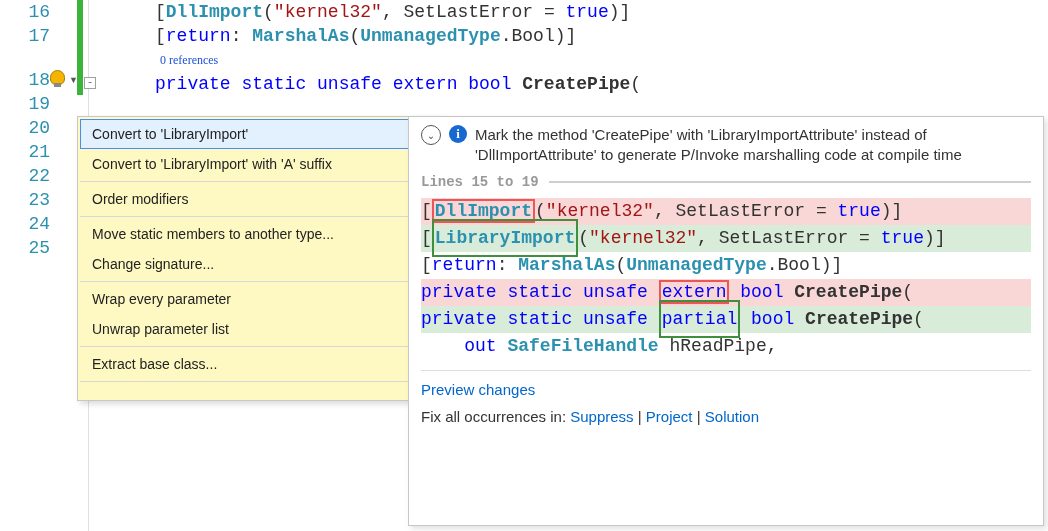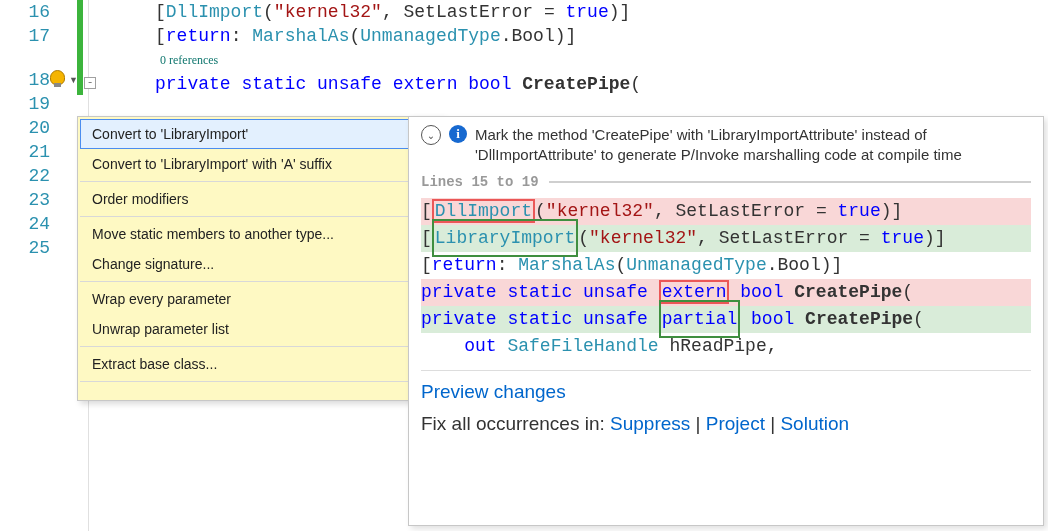--- a/index.html
+++ b/index.html
@@ -25,23 +25,23 @@
     background:#fff; width:1048px; height:531px; overflow:hidden; position:relative;
     font-size:13px; color:#333;
   }
   .gutter { position:absolute; left:12px; top:0; width:42px; text-align:right; }
   .ln { font-family: var(--consolas); font-size:18px; color:#2b91af; padding-right:4px; line-height:24px;}
   .bulb-col { position:absolute; left:50px; top:68px; width:30px; height:24px; display:flex; align-items:center;}
   .code { position:absolute; left:95px; top:0; right:0; font-family:var(--consolas); font-size:18px; line-height:24px; }
   .greenbar { position:absolute; left:77px; top:0; width:6px; height:95px; background:#3cb43c;}
   .track { position:absolute; left:88px; top:0; width:1px; background:#e0e0e0; height:531px;}
   .fold { position:absolute; left:84px; top:77px; font-family:monospace; font-size:12px; color:#808080; border:1px solid #a0a0a0; width:10px; height:10px; text-align:center; line-height:8px; background:#fff;}
-  .refs { font-size:12px; color:#0f766e; font-family:"Segoe UI"; }
+  .refs { font-size:12px; color:#1d4ed8; font-family:"Segoe UI"; }
   .kw { color:var(--kw-blue); }
-  .tp { color:var(--type-teal); }
+  .tp { color:var(--type-teal);font-weight:bold; }
   .str{ color:var(--string-red); }
   .bold{ font-weight:bold; }
 
   
   .menu {
     position:absolute; left:45px; top:116px; width:360px;
     background:#fef9c3; border:1px solid var(--menu-border);
     box-shadow:3px 3px 6px rgba(0,0,0,0.15);
     padding:2px;
     margin-left:32px;
@@ -65,21 +65,21 @@
   .info-badge { width:18px; height:18px; border-radius:50%; background:#1769d0; color:#fff; font-weight:bold; font-size:13px; display:flex; align-items:center; justify-content:center; flex-shrink:0; font-family:"Segoe UI";}
   .lines-rule { display:flex; align-items:center; gap:10px; padding:4px 12px 8px 12px; font-family:var(--consolas); font-size:14px; font-weight:bold; color:#999;}
   .lines-rule .rule { flex:1; border-top:2px solid #cfcfcf;}
   .diff { padding:0 12px 2px 12px; font-family:var(--consolas); font-size:18px; line-height:27px;}
   .drow { white-space:pre; border-radius:0; }
   .del { background:var(--diff-del); }
   .add { background:var(--diff-add); }
   .boxr { border:2px solid var(--diff-del-hi); padding:0 1px; }
   .boxg { border:2px solid var(--diff-add-hi); padding:7px 1px; }
   .preview-sep { border-top:1px solid #ddd; margin:8px 12px 0 12px;}
-  .preview-actions { padding:10px 14px 8px 12px; font-size:19px;}
+  .preview-actions { padding:10px 14px 8px 12px; font-size:15px;}
   .preview-actions a { color:var(--link); text-decoration:none; }
 
   
   .bulb { width:16px; height:20px; position:relative; }
   .bulb .top { width:13px; height:13px; background:#f5b400; border:1px solid #b07c00; border-radius:50% 50% 40% 40%; position:absolute; left:0; top:0;}
   .bulb .base { width:7px; height:4px; background:#888; position:absolute; left:3.5px; top:13px; }
 
   
   .wm { position:absolute; right:12px; bottom:10px; color:rgba(255,255,255,0.92); font-size:22px; font-style:italic; font-weight:600; font-family:"Segoe UI","Microsoft YaHei",sans-serif; display:flex; align-items:center; gap:6px; opacity:0.9; z-index:5;}
   .wm .ico { width:20px;height:20px;border:2px dotted rgba(255,255,255,0.9);border-radius:50%;display:inline-block;}

